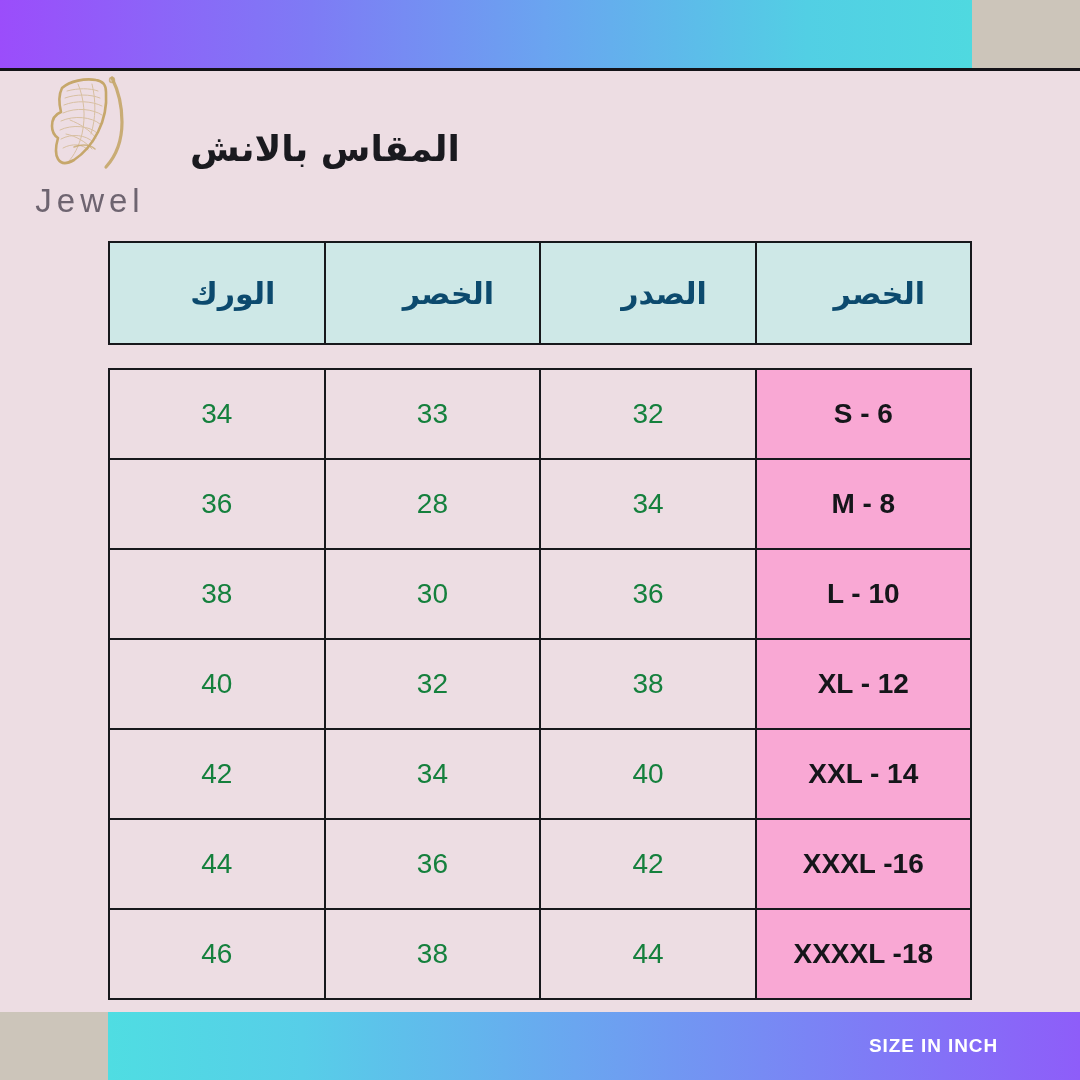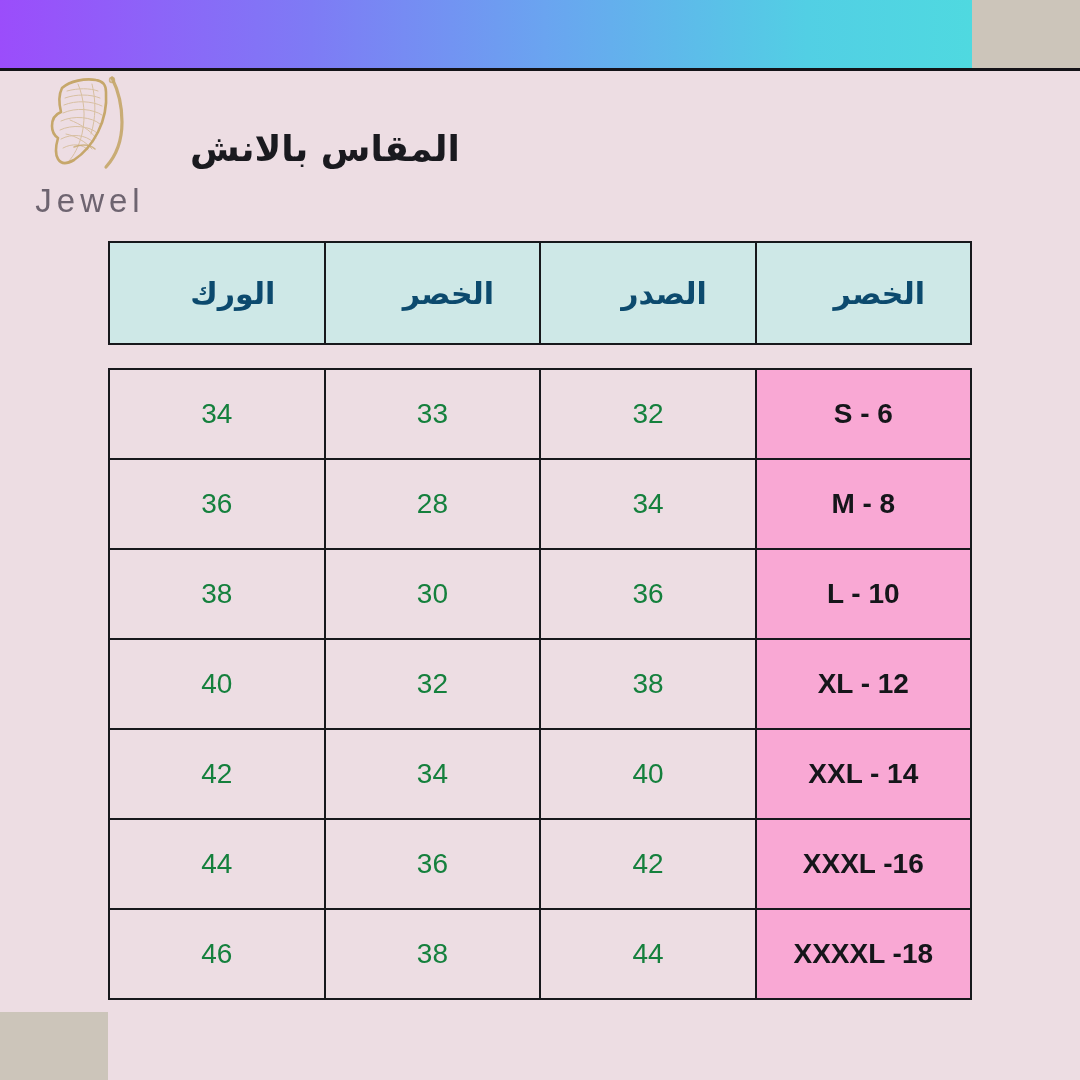--- a/index.html
+++ b/index.html
@@ -275,14 +275,17 @@
       </tr>
       <tr>
         <td class="cell-size">XXXXL -18</td>
         <td class="cell-value">44</td>
         <td class="cell-value">38</td>
         <td class="cell-value">46</td>
       </tr>
     </tbody>
   </table>
 
+  <div class="banner-bottom">
+    <span class="banner-bottom-label">SIZE IN INCH</span>
+  </div>
 
 </div>
 
 </body></html>

